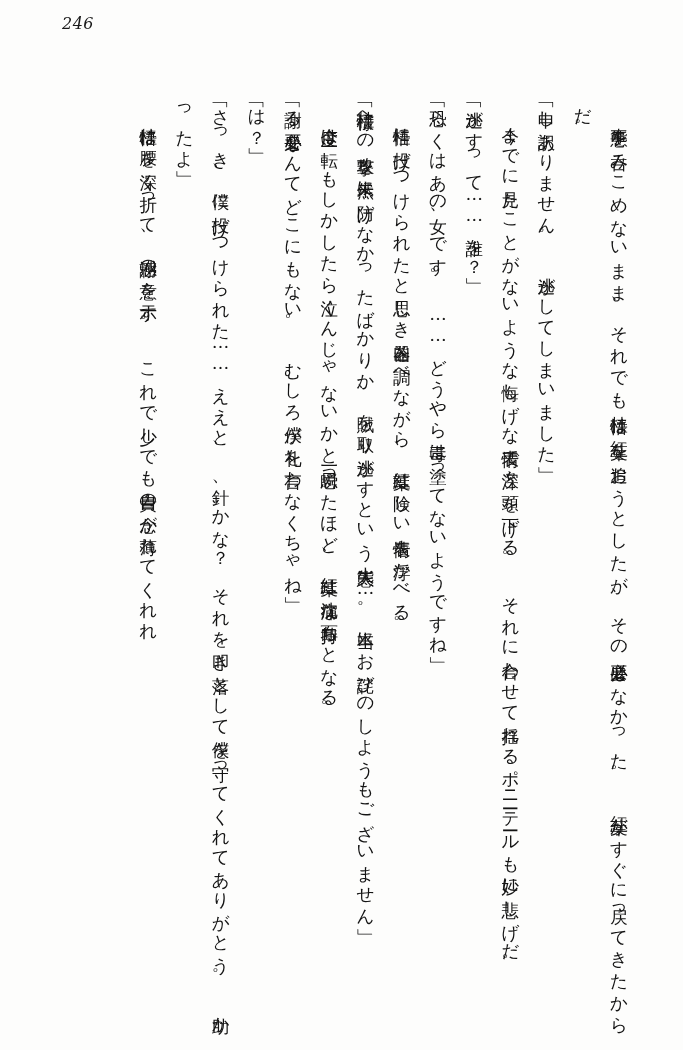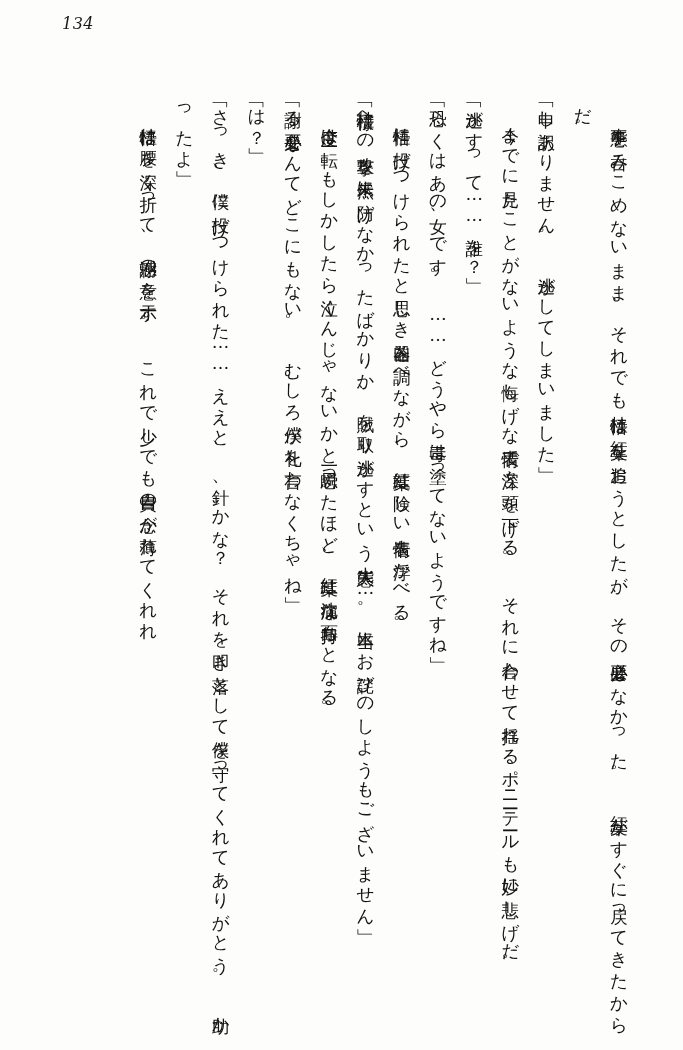--- a/index.html
+++ b/index.html
@@ -56,21 +56,21 @@
   }
   #body-text p.noindent {
     text-indent: 0;
   }
 </style>
 </head>
 <body>
 
 <div id="page">
 
-  <div id="page-number">134</div>
+  <div id="page-number">246</div>
 
   <div id="body-text">
     <p class="indent">事態を呑みこめないまま、それでも桂悟は紅葉を追おうとしたが、その必要はなかった。　紅葉がすぐに戻ってきたからだ。</p>
     <p class="noindent">「申し訳ありません。　逃がしてしまいました」</p>
     <p class="indent">今までに見たことがないような悔しげな表情で深々と頭を下げる。　それに合わせて揺れるポニーテールも妙に悲しげだ。</p>
     <p class="noindent">「逃がすって……誰を？」</p>
     <p class="noindent">「恐らくはあの女、です。　……どうやら毒は塗ってないようですね」</p>
     <p class="indent">桂悟に投げつけられたと思しき凶器を調べながら、紅葉は険しい表情を浮かべる。</p>
     <p class="noindent">「桂悟様への攻撃を未然に防げなかったばかりか、賊を取り逃がすという大失態……。本当にお詫びのしようもございません」</p>
     <p class="indent">今度は一転、もしかしたら泣くんじゃないかと一瞬思ったほど、紅葉は沈痛な面持ちとなる。</p>

